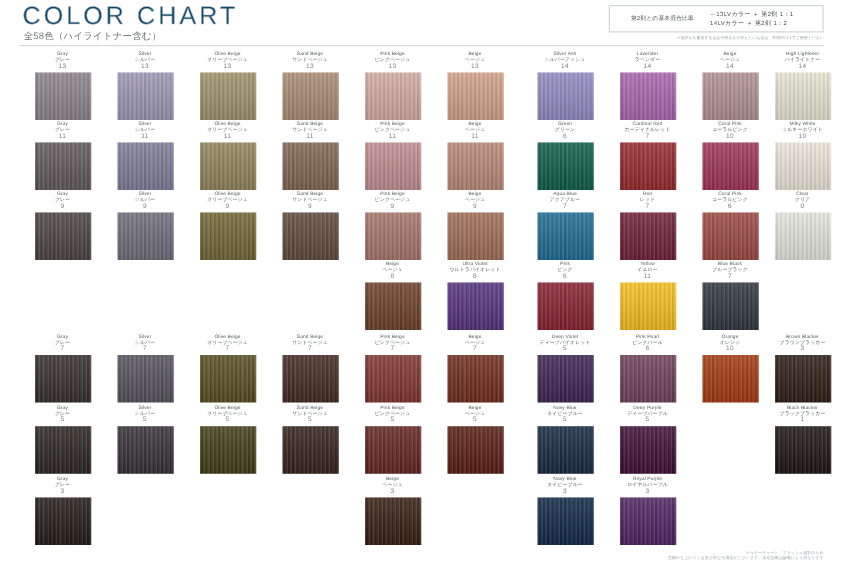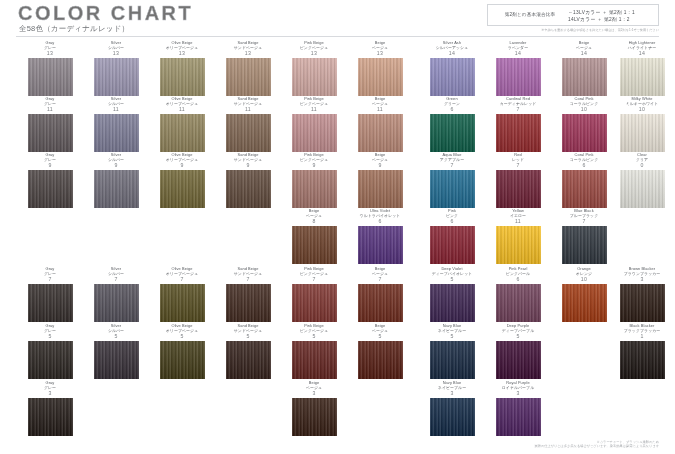--- a/index.html
+++ b/index.html
@@ -8,24 +8,24 @@
     background: #ffffff;
     font-family: "Liberation Sans", sans-serif;
     overflow: hidden;
   }
   #page { position: relative; width: 675px; height: 454px; background:#fff; }
 
   
   .hdr-title {
     position:absolute; left:18px; top:2px;
     font-size:20px; letter-spacing:2.5px;
-    color:#737373;
+    color:#0c4a6e;
     -webkit-text-stroke:0.5px #b9bcc0;
     text-shadow:0 0 0 #b9bcc0;
-    font-weight:700;
+    font-weight:400;
   }
   .hdr-sub {
     position:absolute; left:19px; top:24px;
     font-size:7.5px; color:#6f7276; letter-spacing:0.2px;
   }
   .hdr-rule {
     position:absolute; left:16px; top:36px; width:643px; height:1px;
     background:#d8dade;
   }
 
@@ -87,21 +87,21 @@
     text-align:right;
   }
   .ftr div { font-size:3.2px; color:#a1a4a8; line-height:4.6px; letter-spacing:0.05px; }
 </style>
 </head>
 <body>
 
 <div id="page">
 
   <div class="hdr-title">COLOR CHART</div>
-  <div class="hdr-sub">全58色（カーディナルレッド）</div>
+  <div class="hdr-sub">全58色（ハイライトナー含む）</div>
   <div class="hdr-rule"></div>
 
   <div class="ratio-box">
     <div class="ratio-label">第2剤との基本混合比率</div>
     <div class="ratio-lines">
       <div class="ratio-line">～13LVカラー ＋ 第2剤  1：1</div>
       <div class="ratio-line">14LVカラー ＋ 第2剤  1：2</div>
     </div>
   </div>
   <div class="ratio-note">※色持ちを重視する場合や明るさを抑えたい場合は、第2剤を1:1でご使用ください</div>

